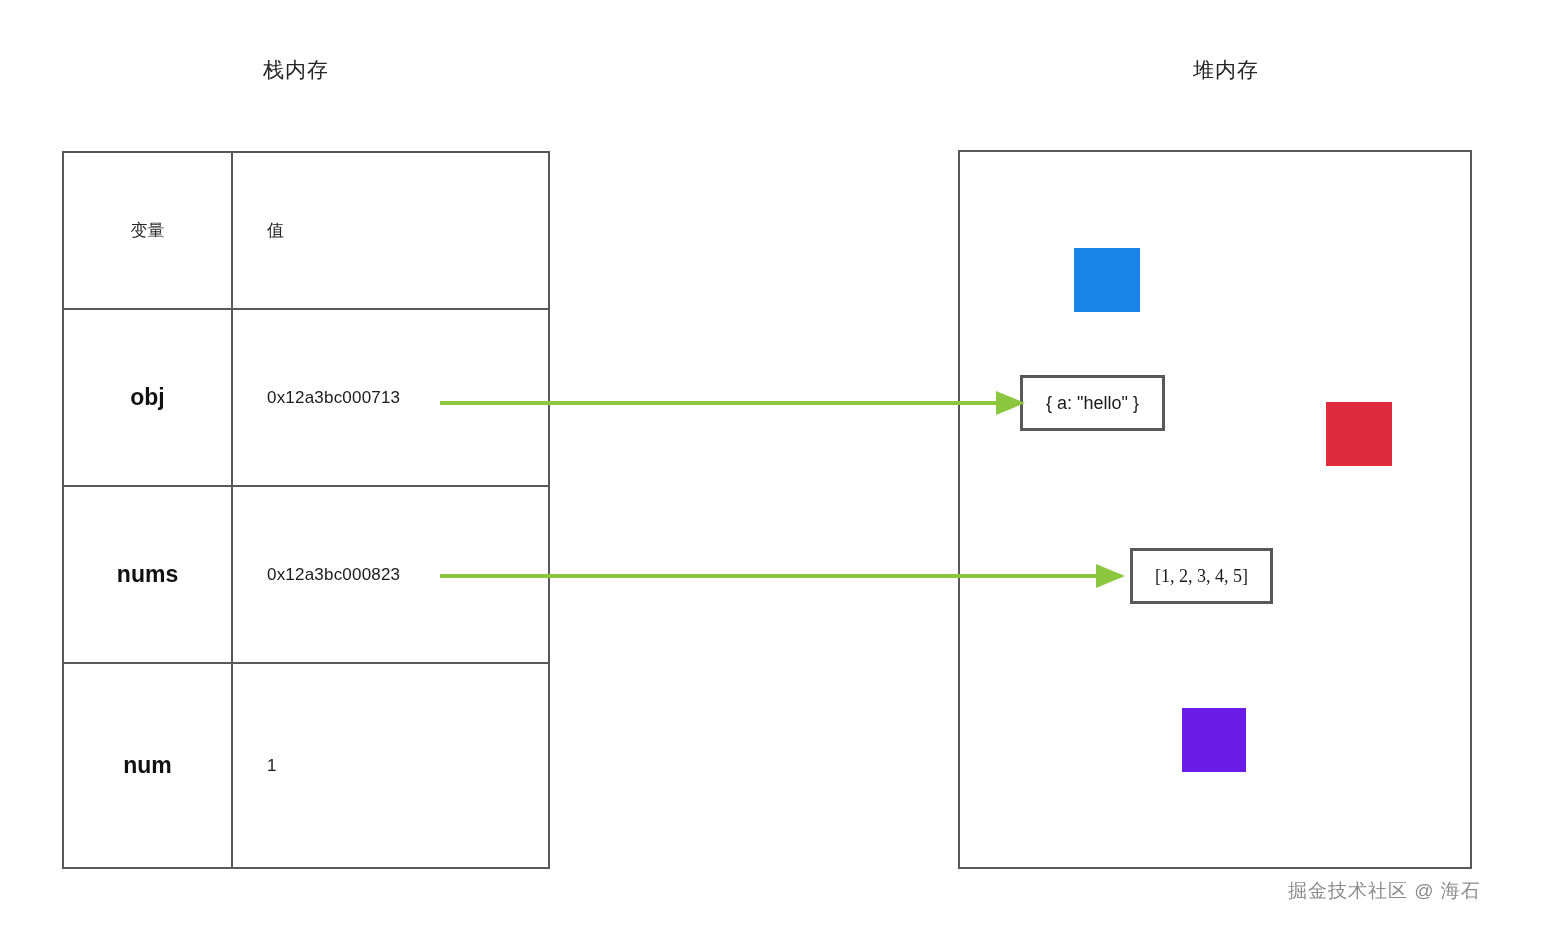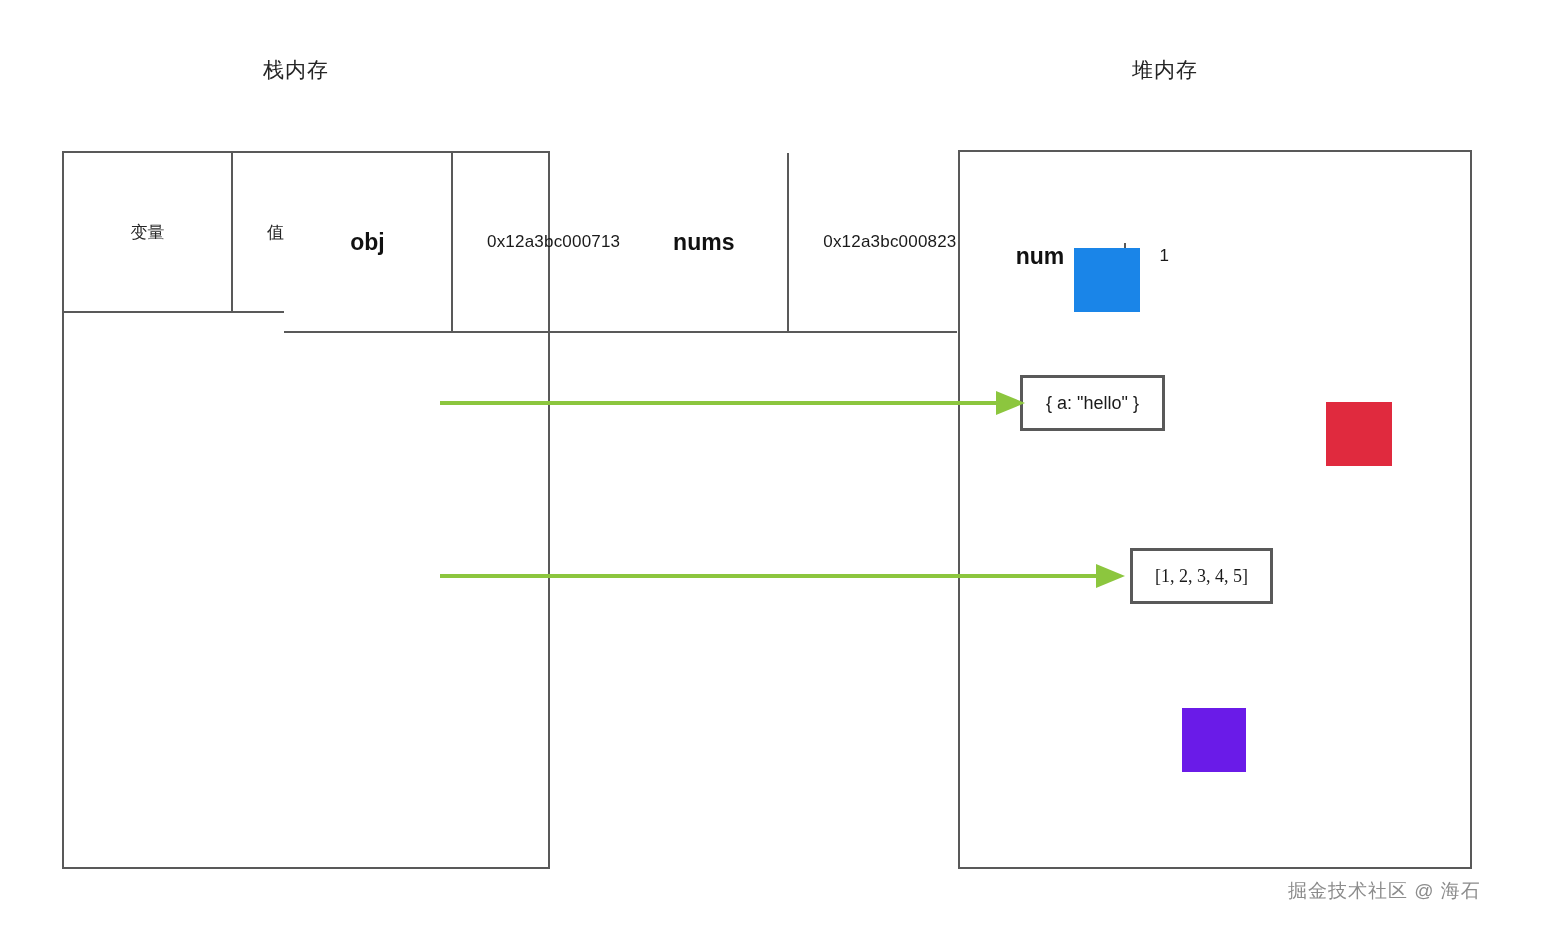--- a/index.html
+++ b/index.html
@@ -22,40 +22,40 @@
 
   
   .section-title {
     position: absolute;
     font-size: 21px;
     color: #262626;
     white-space: nowrap;
     letter-spacing: 1px;
   }
   #stack-title { left: 263px; top: 56px; }
-  #heap-title  { left: 1132px; top: 56px; }
+  #heap-title  { left: 1193px; top: 56px; }
 
   
   #stack-table {
     position: absolute;
     left: 62px;
     top: 151px;
     width: 488px;
     height: 718px;
     border: 2px solid #595959;
     box-sizing: border-box;
     display: flex;
-    flex-direction: row;
+    flex-direction: column;
   }
   .stack-row {
     display: flex;
     box-sizing: border-box;
     border-bottom: 2px solid #595959;
   }
-  .stack-row:last-child { border-bottom: none; align-items: center; }
+  .stack-row:last-child { border-bottom: none; }
   .stack-row.header-row { height: 160px; }
   .stack-row.body-row   { height: 180px; }
   .stack-row.body-row.last-body-row { height: 206px; }
 
   .cell-var {
     width: 169px;
     box-sizing: border-box;
     border-right: 2px solid #595959;
     display: flex;
     align-items: center;

